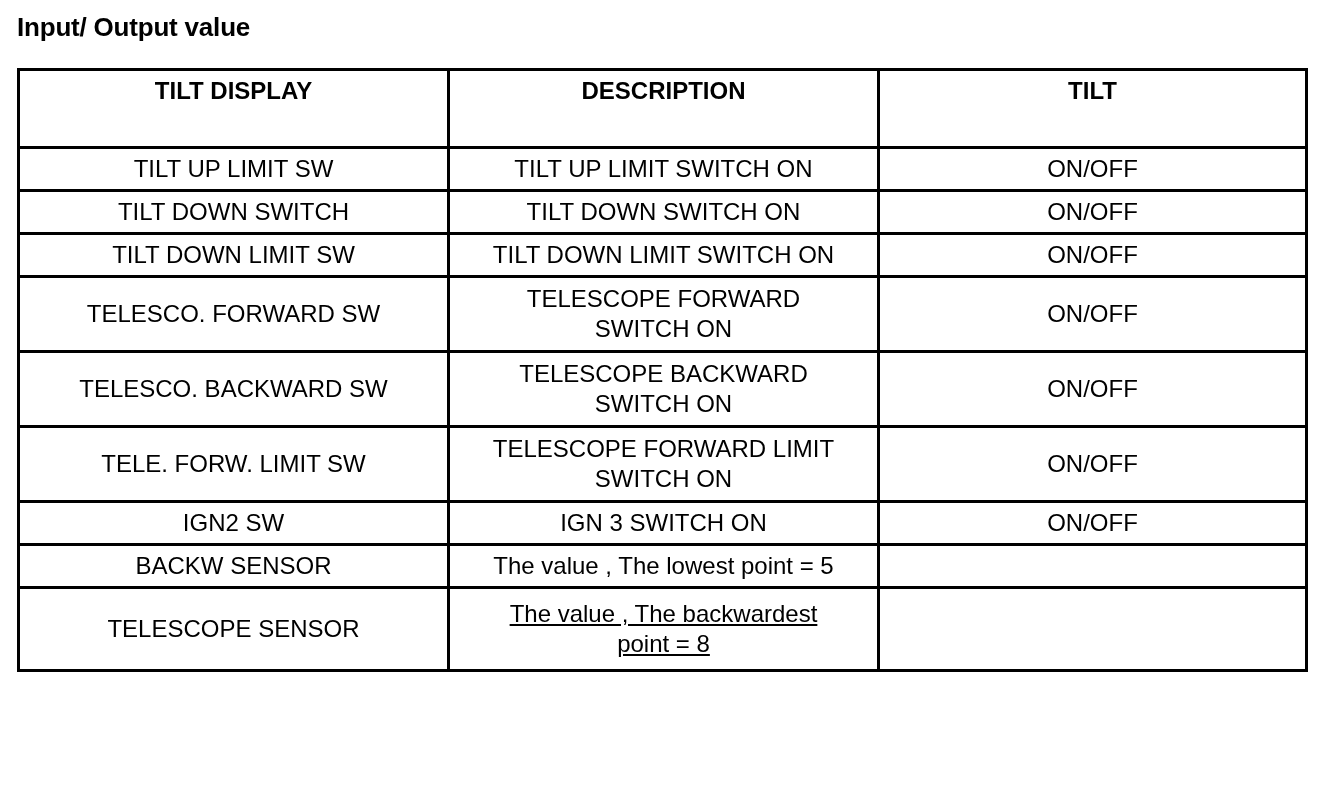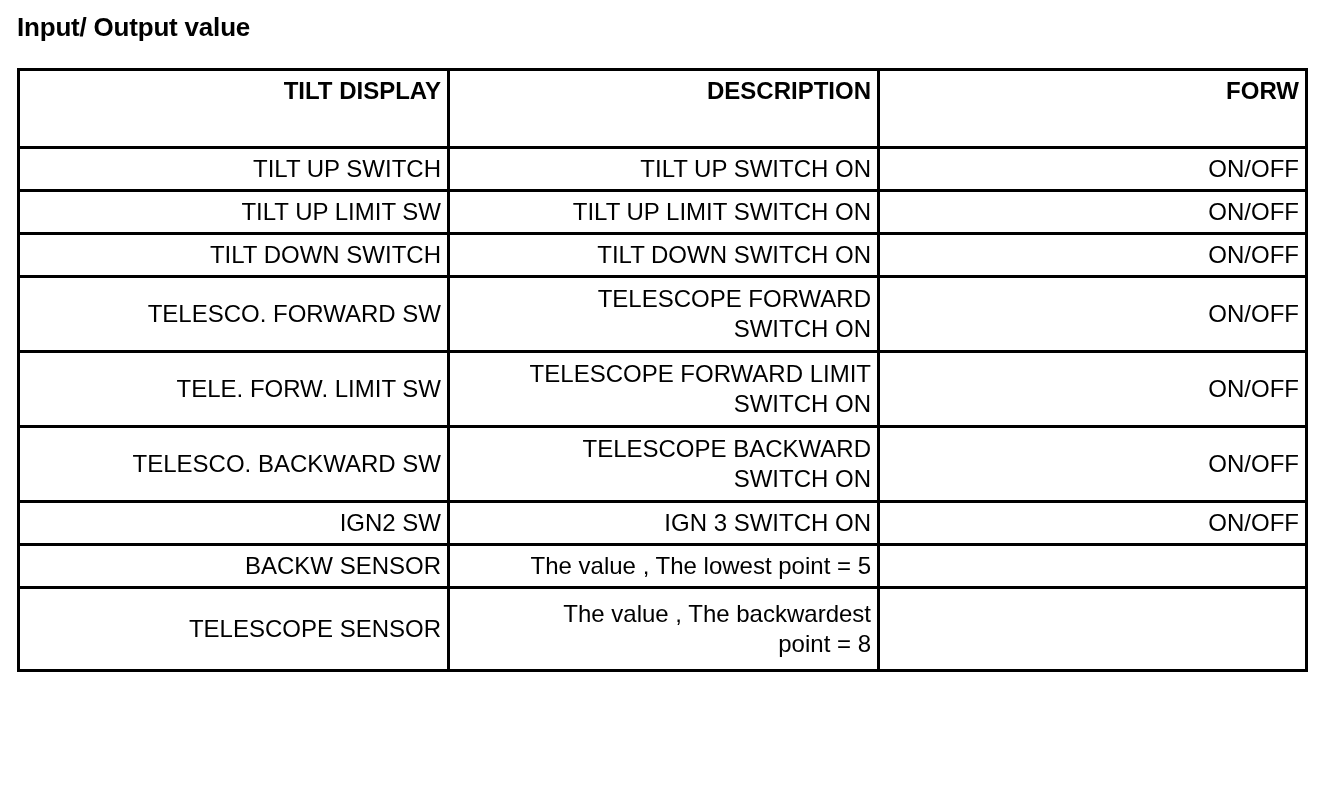--- a/index.html
+++ b/index.html
@@ -43,21 +43,21 @@
     width: 1288px;
     border-collapse: collapse;
     table-layout: fixed;
   }
   .io-table td, .io-table th {
     border: 3px solid #000000;
     padding: 0px 6px;
     font-size: 24px;
     line-height: 30px;
     font-weight: normal;
-    text-align: right;
+    text-align: center;
     vertical-align: middle;
     color: #000000;
     box-sizing: border-box;
     overflow: hidden;
   }
   .col-display { width: 430px; }
   .col-desc    { width: 430px; }
   .col-unit    { width: 428px; }
 
   
@@ -77,20 +77,21 @@
 
   
   .desc-2 {
     line-height: 31px;
     padding-top: 1px;
   }
   
   .desc-indent {
     padding-left: 28px;
     line-height: 37px;
+    text-decoration: underline;
   }
   .nowrap { white-space: nowrap; }
   .break-line { display: block; }
 </style>
 </head>
 <body>
 
 <div id="page">
 
   <div class="page-title">Input/ Output value</div>
@@ -98,66 +99,66 @@
   <table class="io-table">
     <colgroup>
       <col class="col-display">
       <col class="col-desc">
       <col class="col-unit">
     </colgroup>
     <thead>
       <tr>
         <th>TILT DISPLAY</th>
         <th>DESCRIPTION</th>
-        <th>FORW</th>
+        <th>TILT</th>
       </tr>
     </thead>
     <tbody>
 
-      <tr class="r-single">
-        <td class="nowrap">TILT UP SWITCH</td>
-        <td class="nowrap">TILT UP SWITCH ON</td>
-        <td class="nowrap">ON/OFF</td>
-      </tr>
 
       <tr class="r-single">
         <td class="nowrap">TILT UP LIMIT SW</td>
         <td class="nowrap">TILT UP LIMIT SWITCH ON</td>
         <td class="nowrap">ON/OFF</td>
       </tr>
 
       <tr class="r-single">
         <td class="nowrap">TILT DOWN SWITCH</td>
         <td class="nowrap">TILT DOWN SWITCH ON</td>
         <td class="nowrap">ON/OFF</td>
       </tr>
 
+      <tr class="r-single">
+        <td class="nowrap">TILT DOWN LIMIT SW</td>
+        <td class="nowrap">TILT DOWN LIMIT SWITCH ON</td>
+        <td class="nowrap">ON/OFF</td>
+      </tr>
 
       <tr class="r-double">
         <td class="nowrap">TELESCO. FORWARD SW</td>
         <td class="desc-2">
           <span class="break-line">TELESCOPE FORWARD</span>
           <span class="break-line">SWITCH ON</span>
         </td>
         <td class="nowrap">ON/OFF</td>
       </tr>
 
       <tr class="r-double">
-        <td class="nowrap">TELE. FORW. LIMIT SW</td>
+        <td class="nowrap">TELESCO. BACKWARD SW</td>
         <td class="desc-2">
-          <span class="break-line">TELESCOPE FORWARD LIMIT</span>
+          <span class="break-line">TELESCOPE BACKWARD</span>
           <span class="break-line">SWITCH ON</span>
         </td>
         <td class="nowrap">ON/OFF</td>
       </tr>
 
       <tr class="r-double">
-        <td class="nowrap">TELESCO. BACKWARD SW</td>
+        <td class="nowrap">TELE. FORW. LIMIT SW</td>
         <td class="desc-2">
-          <span class="break-line">TELESCOPE BACKWARD</span>
+          <span class="break-line">TELESCOPE FORWARD LIMIT</span>
           <span class="break-line">SWITCH ON</span>
         </td>
         <td class="nowrap">ON/OFF</td>
       </tr>
 
 
       <tr class="r-single">
         <td class="nowrap">IGN2 SW</td>
         <td class="nowrap">IGN 3 SWITCH ON</td>
         <td class="nowrap">ON/OFF</td>

